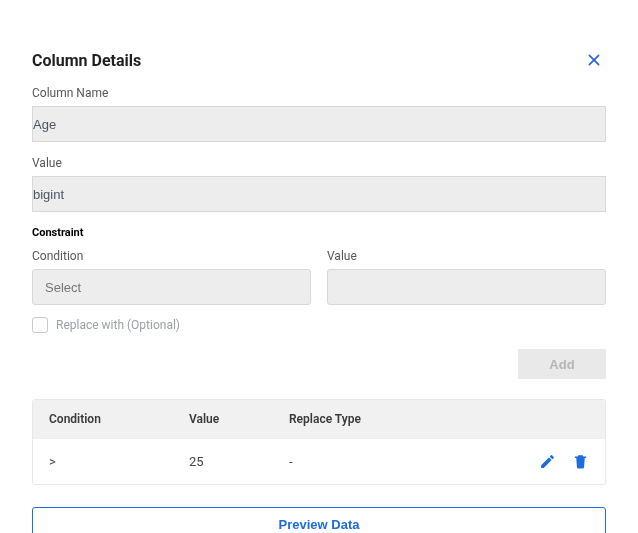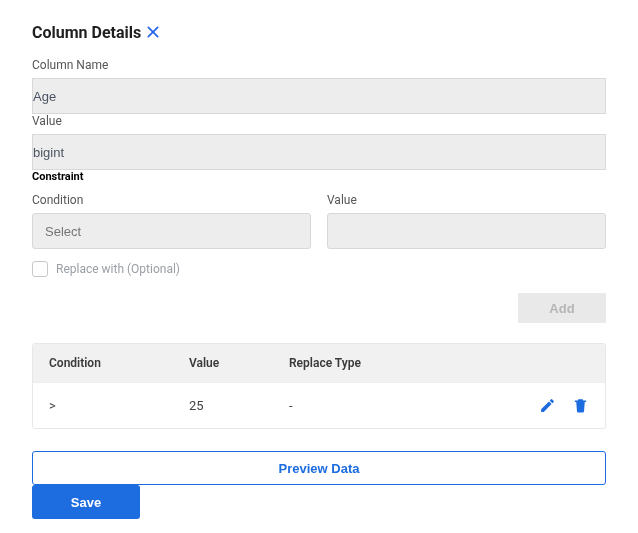--- a/index.html
+++ b/index.html
@@ -9,39 +9,41 @@
     width: 638px;
     height: 533px;
     position: relative;
     color: #1f2937;
   }
   .dialog {
     padding: 20px 32px 32px 32px;
   }
   .header-row {
     display: flex;
+    justify-content: space-between;
     align-items: center;
     margin-bottom: 14px;
+    margin-top: 28px;
   }
   .title {
     font-size: 16px;
     font-weight: 700;
     color: #1f1f1f;
   }
   .close-btn {
     background: none;
     border: none;
     cursor: pointer;
     padding: 4px;
     color: #2563eb;
     display: flex;
     align-items: center;
   }
   .close-btn svg { width: 16px; height: 16px; }
-  .field-group { }
+  .field-group { margin-bottom: 14px; }
   .field-label {
     font-size: 12px;
     color: #565656;
     margin-bottom: 6px;
     font-weight: 400;
   }
   .text-input {
     width: 100%;
     height: 36px;
     border: 1px solid #d8d8d8;

